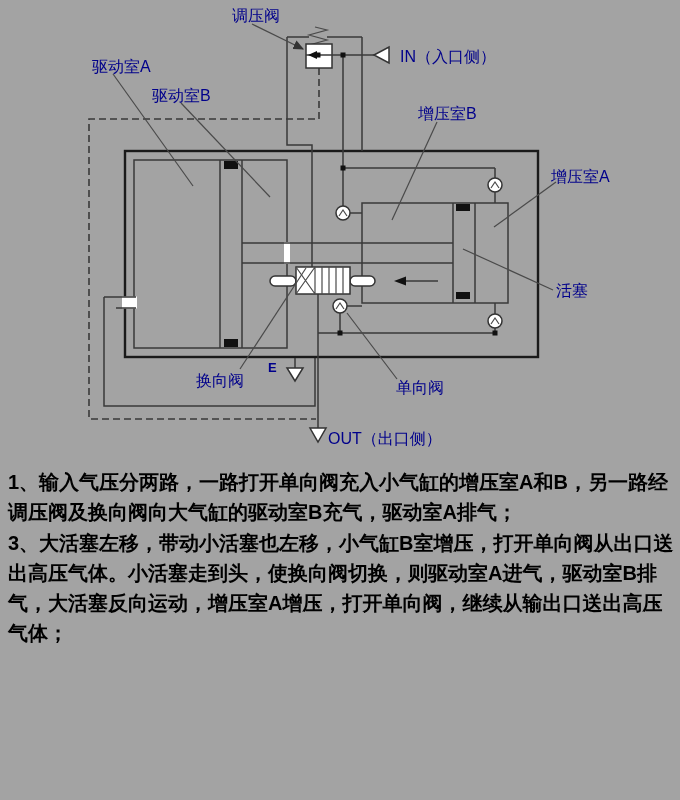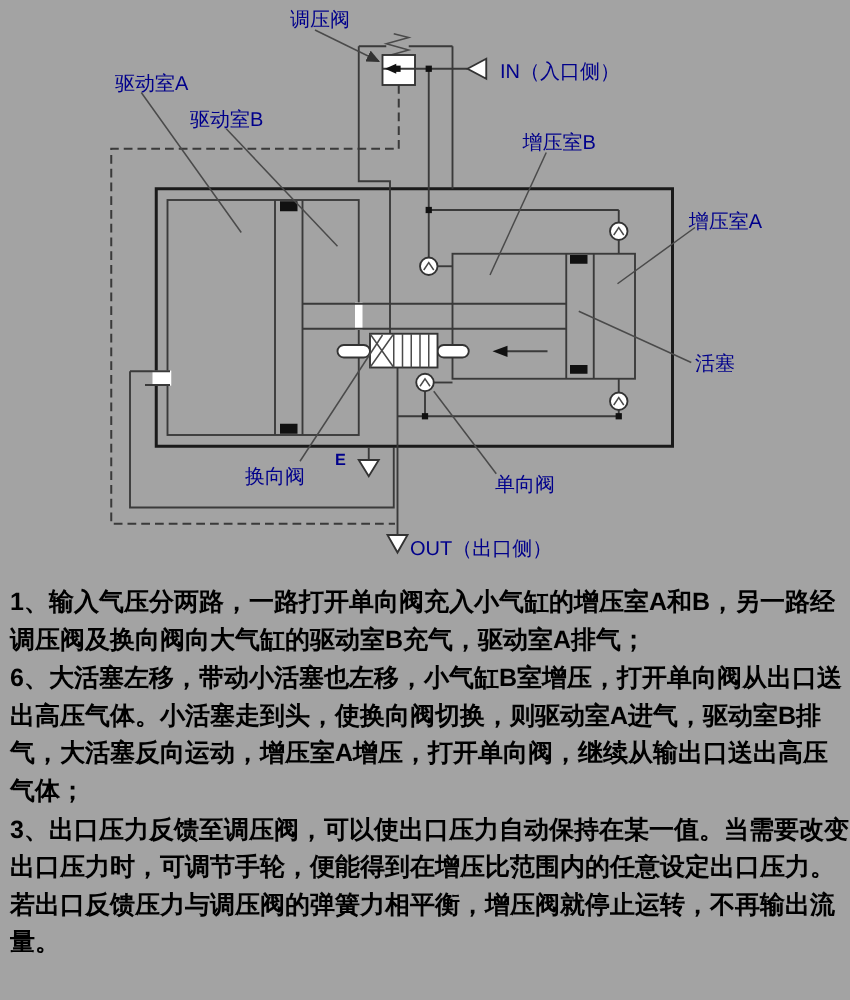--- a/index.html
+++ b/index.html
@@ -143,17 +143,16 @@
     <text class="lbl" x="551" y="182">增压室A</text>
     <text class="lbl" x="556" y="296">活塞</text>
     <text class="lbl" x="196" y="386">换向阀</text>
     <text class="lbl" x="396" y="393">单向阀</text>
     <text class="lbl-sm" x="268" y="372">E</text>
     <text class="lbl" x="328" y="444">OUT（出口侧）</text>
   </svg>
 
   <div class="desc">
     <p>1、输入气压分两路，一路打开单向阀充入小气缸的增压室A和B，另一路经调压阀及换向阀向大气缸的驱动室B充气，驱动室A排气；</p>
-    <p>6、大活塞左移，带动小活塞也左移，小气缸B室增压，打开单向阀从出口送出高压气体。小活塞走到头，使换向阀切换，则驱动室A进气，驱动室B排气，大活塞反向运动，增压室A增压，打开单向阀，继续从输出口送出高压气体；</p>
-    <p>3、出口压力反馈至调压阀，可以使出口压力自动保持在某一值。当需要改变出口压力时，可调节手轮，便能得到在增压比范围内的任意设定出口压力。若出口反馈压力与调压阀的弹簧力相平衡，增压阀就停止运转，不再输出流量。</p>
+    <p>3、大活塞左移，带动小活塞也左移，小气缸B室增压，打开单向阀从出口送出高压气体。小活塞走到头，使换向阀切换，则驱动室A进气，驱动室B排气，大活塞反向运动，增压室A增压，打开单向阀，继续从输出口送出高压气体；</p>
   </div>
 
 </div>
 
 </body></html>

